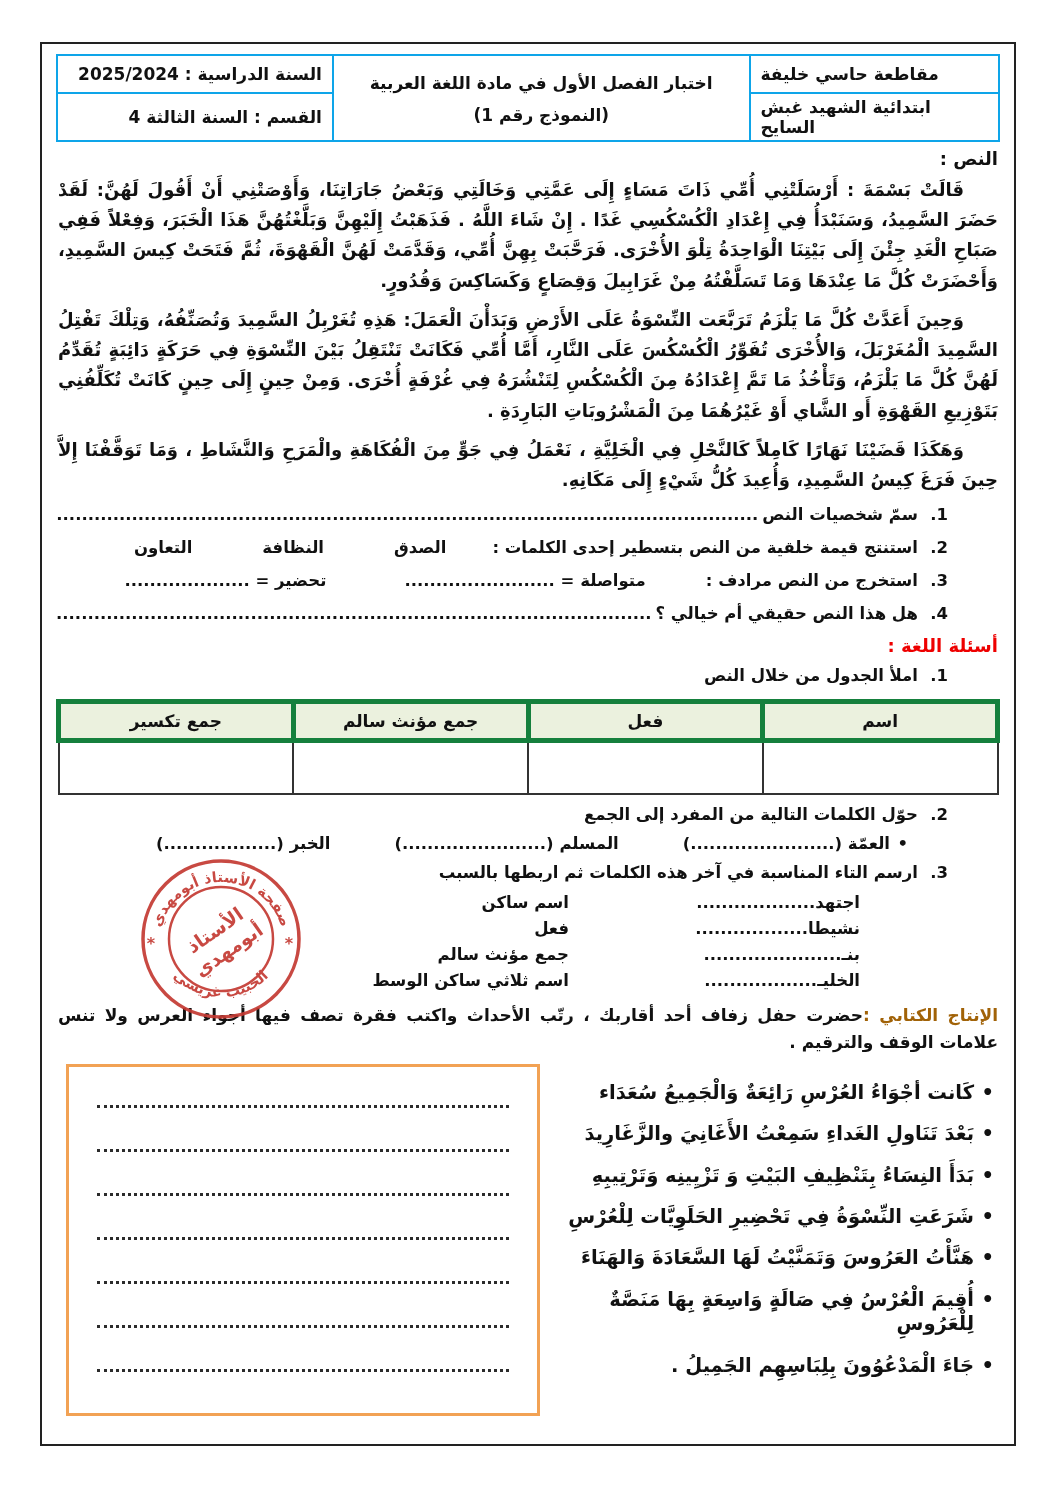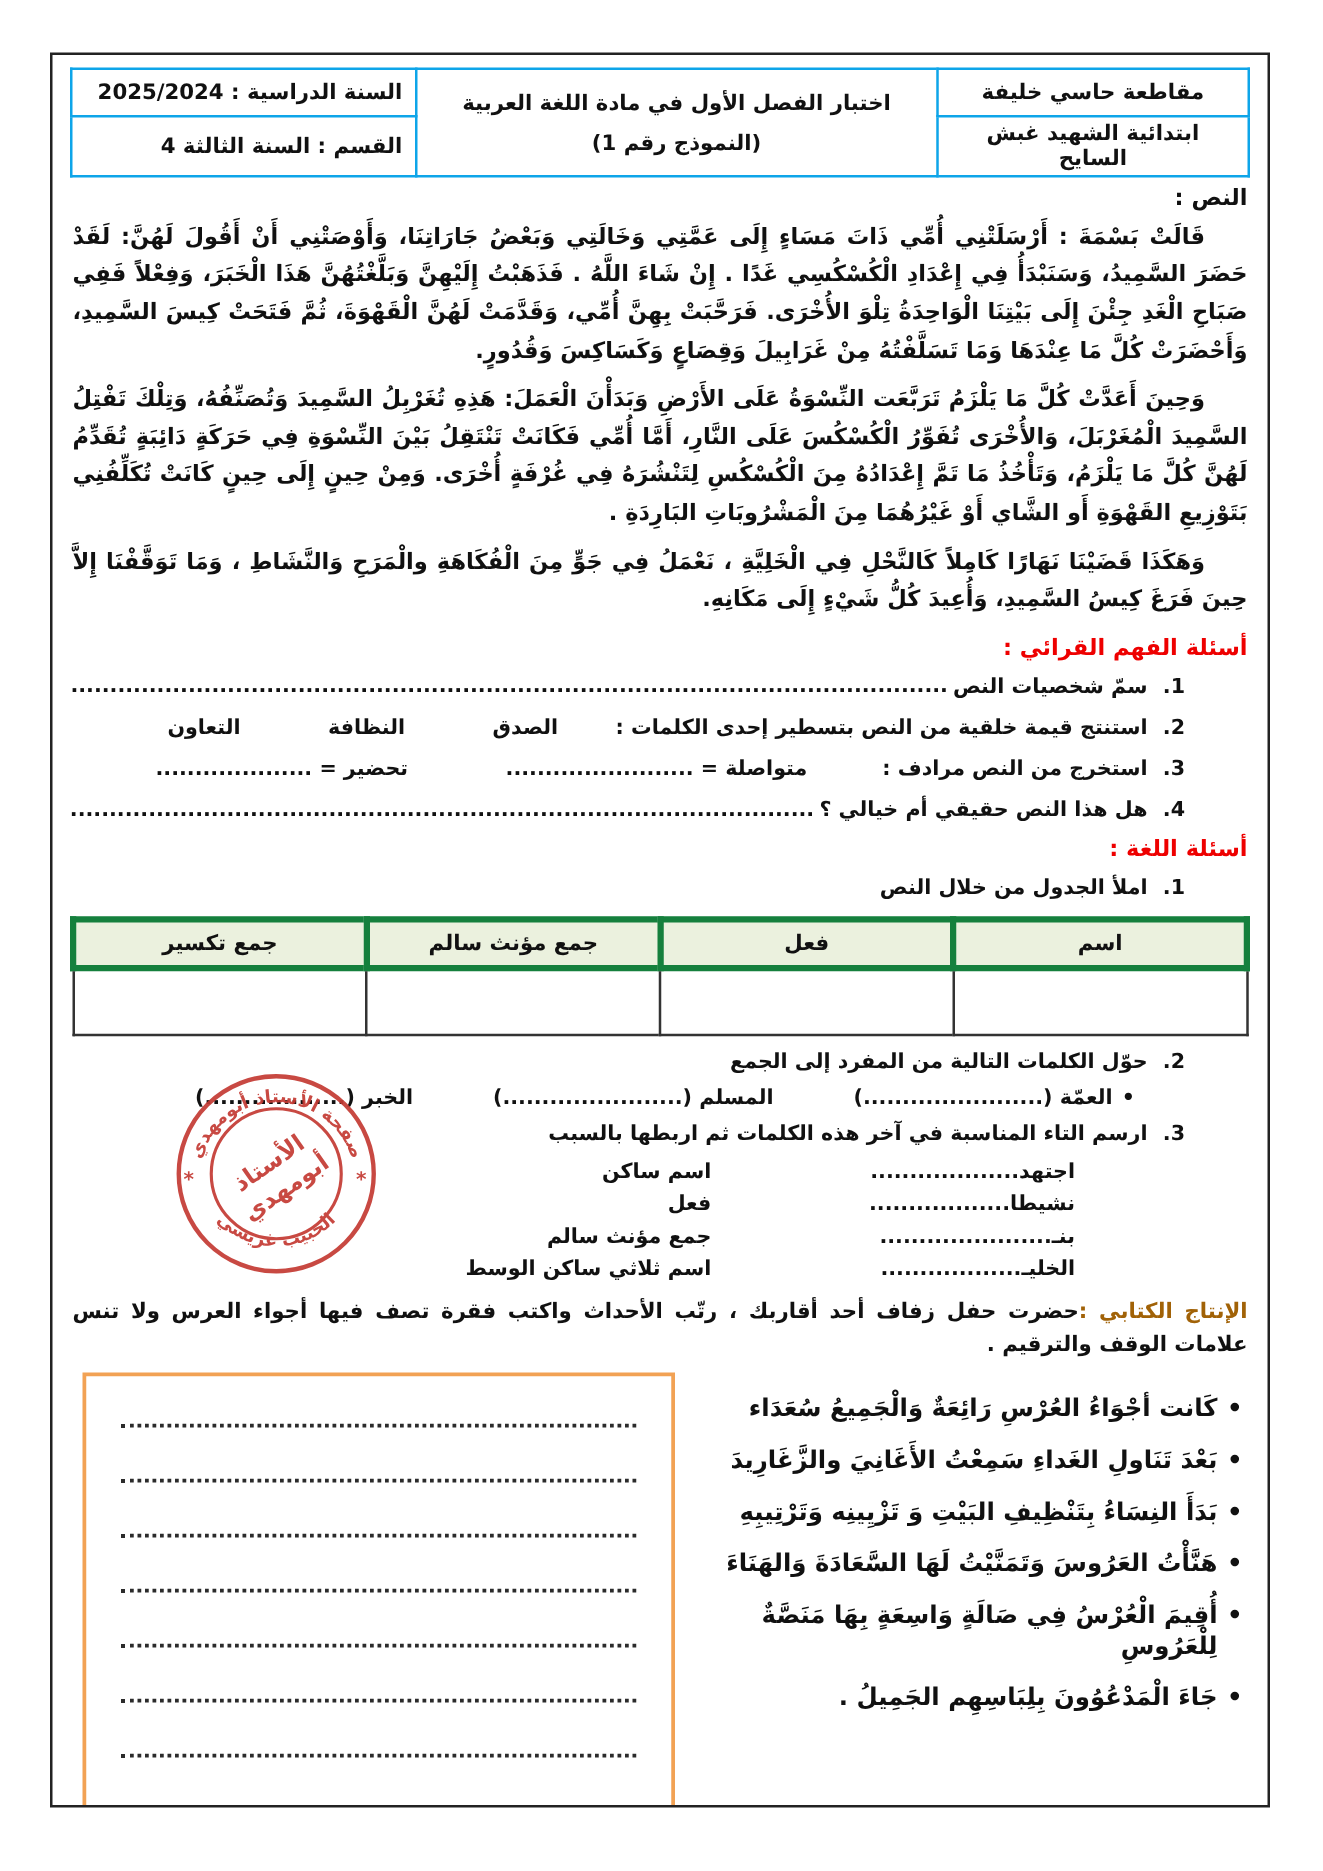--- a/index.html
+++ b/index.html
@@ -11,21 +11,21 @@
   .page{
     position:absolute;right:42px;top:42px;width:944px;height:1380px;
     border:2px solid #222;padding:10px 14px;overflow:hidden;background:#fff;
   }
   
   table.hdr{width:100%;border-collapse:collapse;table-layout:fixed;}
   table.hdr td{
     border:2px solid #0ea5e9;font-weight:bold;font-size:17px;
     padding:3px 10px;height:30px;vertical-align:middle;background:#fff;
   }
-  td.c-school{width:26%;text-align:center;}
+  td.c-school{width:26%;text-align:left;}
   td.c-title{width:45%;text-align:center;}
   td.c-meta{width:29%;text-align:right;}
   .title-l1{margin-top:2px;}
   .title-l2{margin-top:12px;}
   
   .nass-label{font-weight:bold;font-size:18px;margin:6px 2px 2px;}
   .para{
     font-weight:bold;font-size:18px;line-height:1.68;text-align:justify;
     margin:6px 2px 0;text-indent:34px;
   }
@@ -94,21 +94,20 @@
       <td class="c-meta">القسم : السنة الثالثة 4</td>
     </tr>
   </tbody>
     </table>
 
   <div class="nass-label">النص :</div>
   <p class="para">قَالَتْ بَسْمَةَ : أَرْسَلَتْنِي أُمِّي ذَاتَ مَسَاءٍ إِلَى عَمَّتِي وَخَالَتِي وَبَعْضُ جَارَاتِنَا، وَأَوْصَتْنِي أَنْ أَقُولَ لَهُنَّ: لَقَدْ حَضَرَ السَّمِيدُ، وَسَنَبْدَأُ فِي إِعْدَادِ الْكُسْكُسِي غَدًا . إِنْ شَاءَ اللَّهُ . فَذَهَبْتُ إِلَيْهِنَّ وَبَلَّغْتُهُنَّ هَذَا الْخَبَرَ، وَفِعْلاً فَفِي صَبَاحِ الْغَدِ جِئْنَ إِلَى بَيْتِنَا الْوَاحِدَةُ تِلْوَ الأُخْرَى. فَرَحَّبَتْ بِهِنَّ أُمِّي، وَقَدَّمَتْ لَهُنَّ الْقَهْوَةَ، ثُمَّ فَتَحَتْ كِيسَ السَّمِيدِ، وَأَحْضَرَتْ كُلَّ مَا عِنْدَهَا وَمَا تَسَلَّفْتُهُ مِنْ غَرَابِيلَ وَقِصَاعٍ وَكَسَاكِسَ وَقُدُورٍ.</p>
   <p class="para" style="margin-top:9px">وَحِينَ أَعَدَّتْ كُلَّ مَا يَلْزَمُ تَرَبَّعَت النِّسْوَةُ عَلَى الأَرْضِ وَبَدَأْنَ الْعَمَلَ: هَذِهِ تُغَرْبِلُ السَّمِيدَ وَتُصَنِّفُهُ، وَتِلْكَ تَفْتِلُ السَّمِيدَ الْمُغَرْبَلَ، وَالأُخْرَى تُفَوِّرُ الْكُسْكُسَ عَلَى النَّارِ، أَمَّا أُمِّي فَكَانَتْ تَنْتَقِلُ بَيْنَ النِّسْوَةِ فِي حَرَكَةٍ دَائِبَةٍ تُقَدِّمُ لَهُنَّ كُلَّ مَا يَلْزَمُ، وَتَأْخُذُ مَا تَمَّ إِعْدَادُهُ مِنَ الْكُسْكُسِ لِتَنْشُرَهُ فِي غُرْفَةٍ أُخْرَى. وَمِنْ حِينٍ إِلَى حِينٍ كَانَتْ تُكَلِّفُنِي بَتَوْزِيعِ القَهْوَةِ أَو الشَّاي أَوْ غَيْرُهُمَا مِنَ الْمَشْرُوبَاتِ البَارِدَةِ .</p>
   <p class="para" style="margin-top:9px">وَهَكَذَا قَضَيْنَا نَهَارًا كَامِلاً كَالنَّحْلِ فِي الْخَلِيَّةِ ، نَعْمَلُ فِي جَوٍّ مِنَ الْفُكَاهَةِ والْمَرَحِ وَالنَّشَاطِ ، وَمَا تَوَقَّفْنَا إِلاَّ حِينَ فَرَغَ كِيسُ السَّمِيدِ، وَأُعِيدَ كُلُّ شَيْءٍ إِلَى مَكَانِهِ.</p>
 
-  <div class="red-head">أسئلة الفهم القرائي :</div>
   <div class="qblock">
     <div class="qrow">
       <span class="qnum">1.</span>
       <span>سمّ شخصيات النص</span>
       <span class="fill">................................................................................................................................................................</span>
     </div>
     <div class="qrow">
       <span class="qnum">2.</span>
       <span>استنتج قيمة خلقية من النص بتسطير إحدى الكلمات :</span>
       <span class="opt first">الصدق</span>
@@ -213,20 +212,21 @@
 
   <div class="writing-intro">
     <span class="wl">الإنتاج الكتابي :</span><span>حضرت حفل زفاف أحد أقاربك ، رتّب الأحداث واكتب فقرة تصف فيها أجواء العرس ولا تنس علامات الوقف والترقيم .</span>
   </div>
 
   <div class="bottom">
     <div class="bullets">
       <div class="bullet-item">كَانت أجْوَاءُ العُرْسِ رَائِعَةٌ وَالْجَمِيعُ سُعَدَاء</div>
       <div class="bullet-item">بَعْدَ تَنَاولِ الغَداءِ سَمِعْتُ الأَغَانِيَ والزَّغَارِيدَ</div>
       <div class="bullet-item">بَدَأَ النِسَاءُ بِتَنْظِيفِ البَيْتِ وَ تَزْيِينِه وَتَرْتِيبِهِ</div>
+      <div class="bullet-item">شَرَعَتِ النِّسْوَةُ فِي تَحْضِيرِ الحَلَوِيَّات لِلْعُرْسِ</div>
       <div class="bullet-item">هَنَّأْتُ العَرُوسَ وَتَمَنَّيْتُ لَهَا السَّعَادَةَ وَالهَنَاءَ</div>
       <div class="bullet-item">أُقِيمَ الْعُرْسُ فِي صَالَةٍ وَاسِعَةٍ بِهَا مَنَصَّةٌ لِلْعَرُوسِ</div>
       <div class="bullet-item">جَاءَ الْمَدْعُوُونَ بِلِبَاسِهِم الجَمِيلُ .</div>
     </div>
     <div class="write-box">
       <div class="write-line"></div>
       <div class="write-line"></div>
       <div class="write-line"></div>
       <div class="write-line"></div>
       <div class="write-line"></div>

